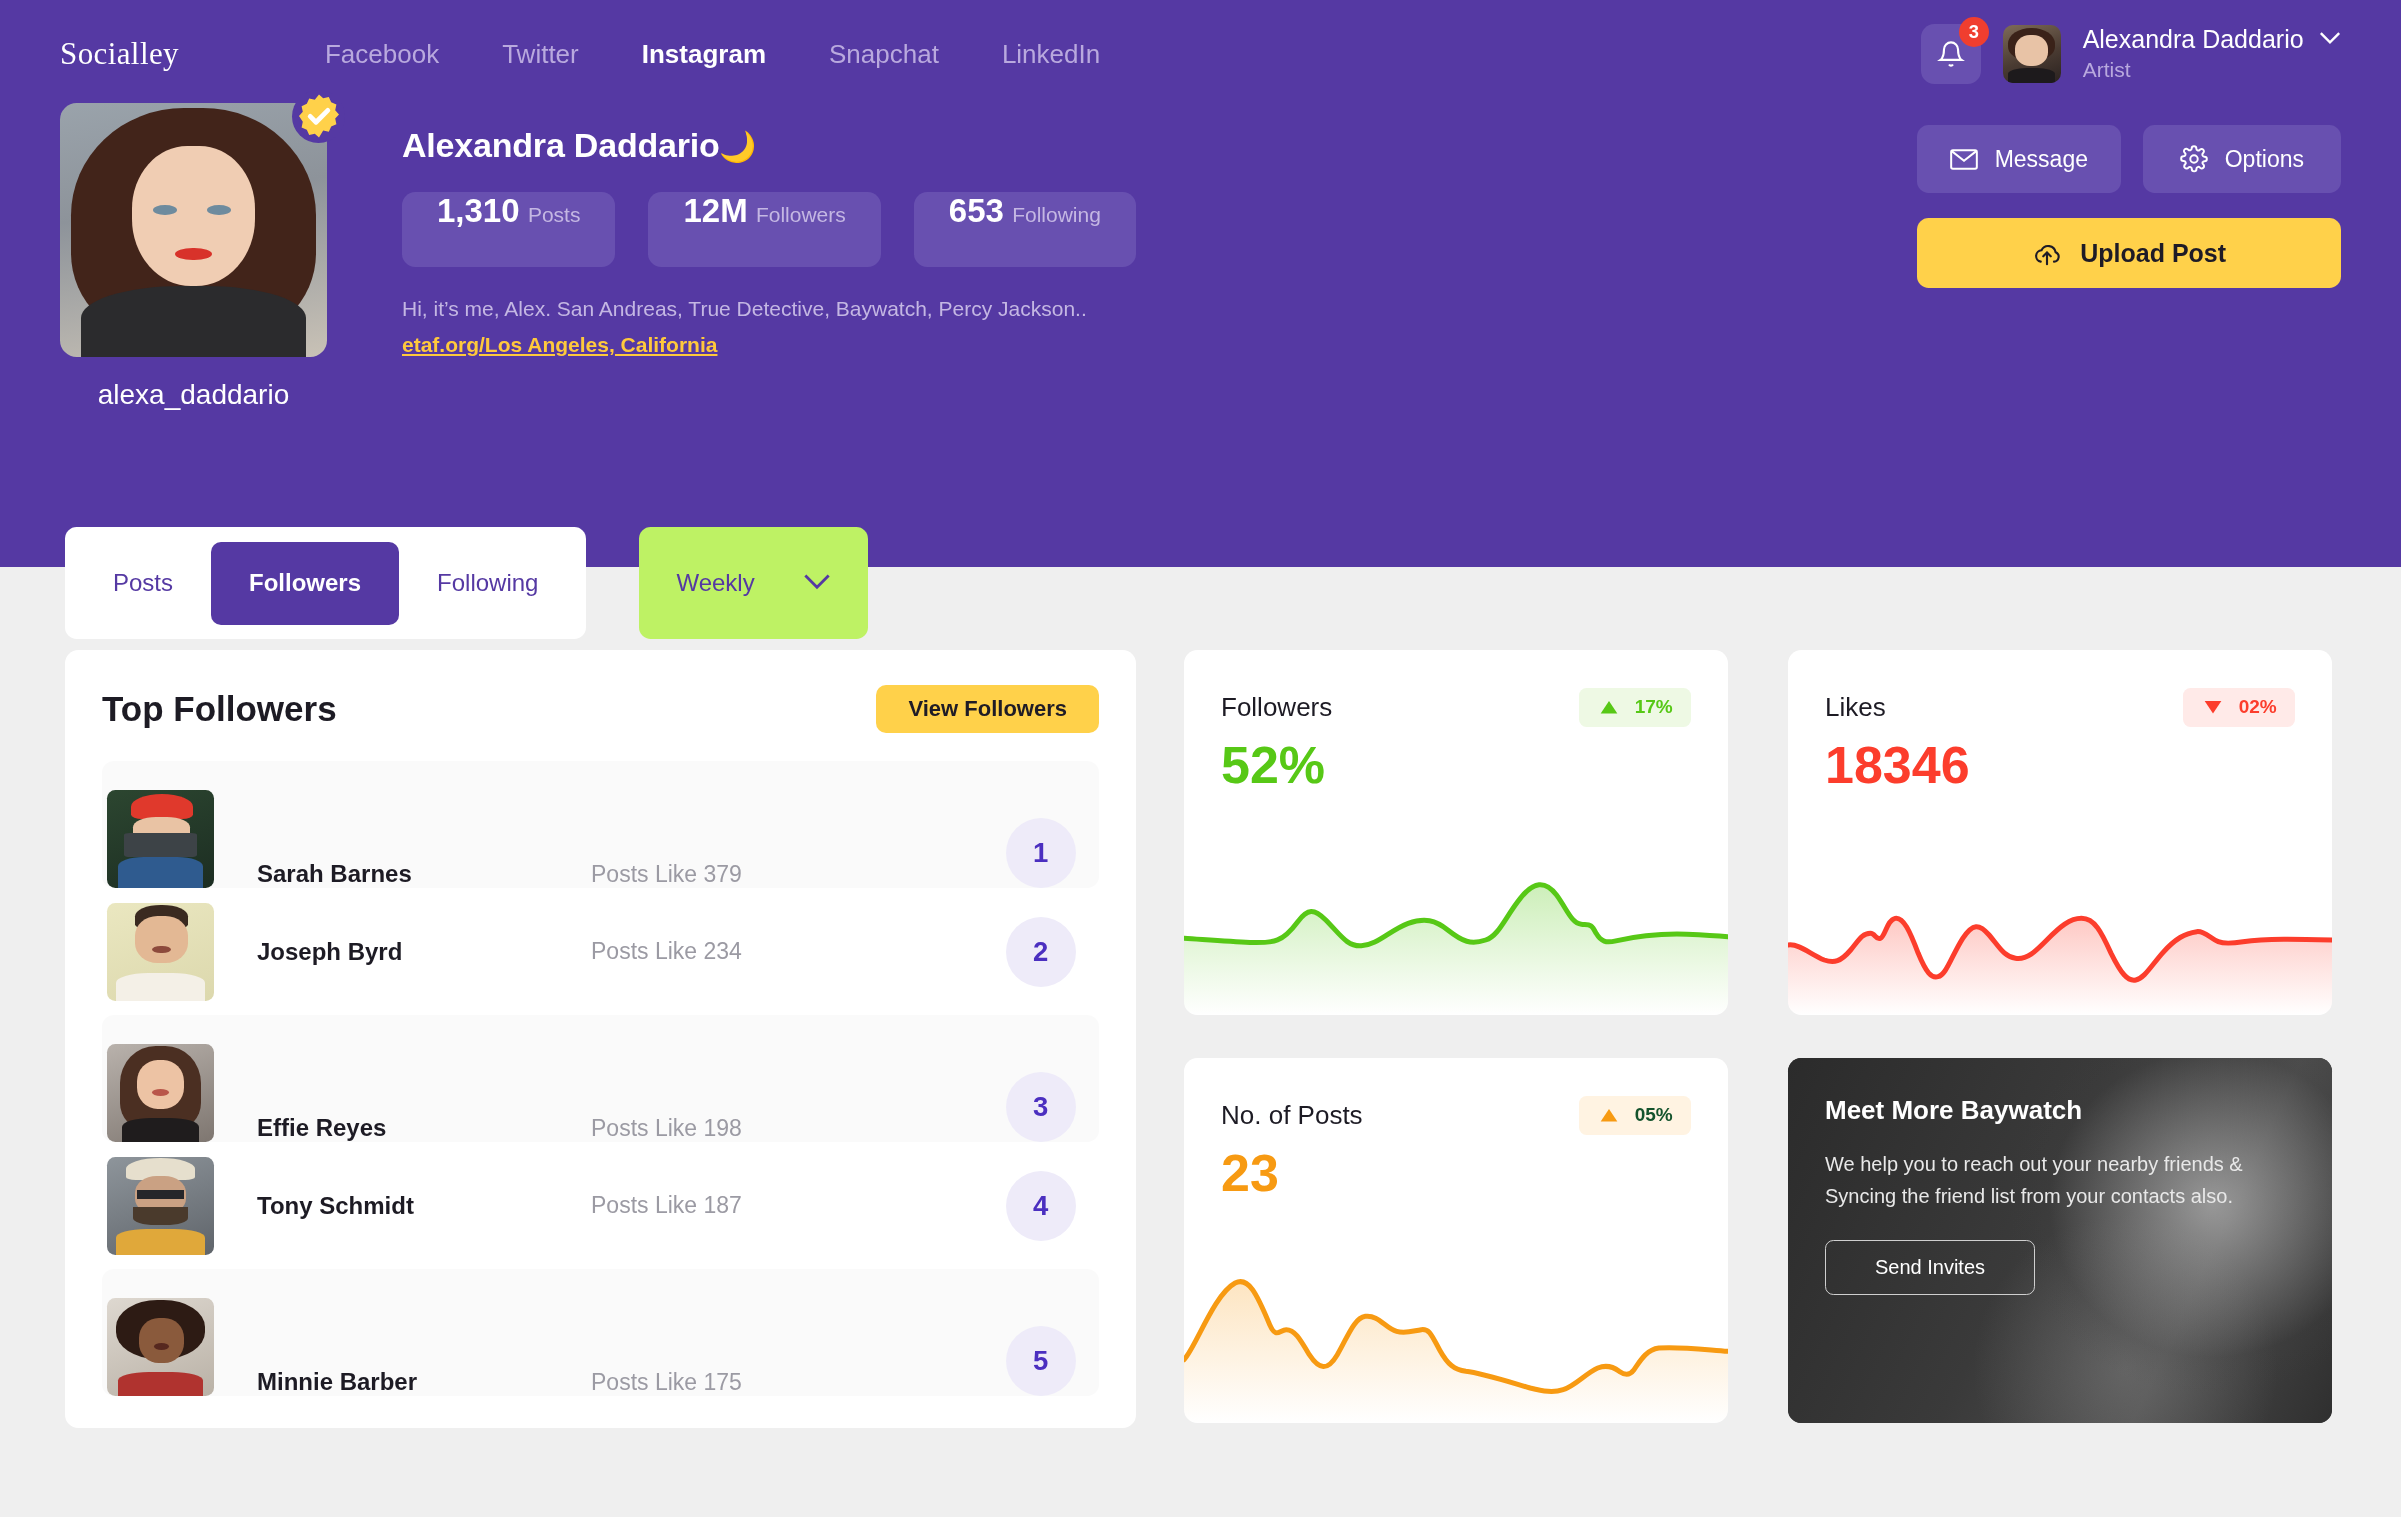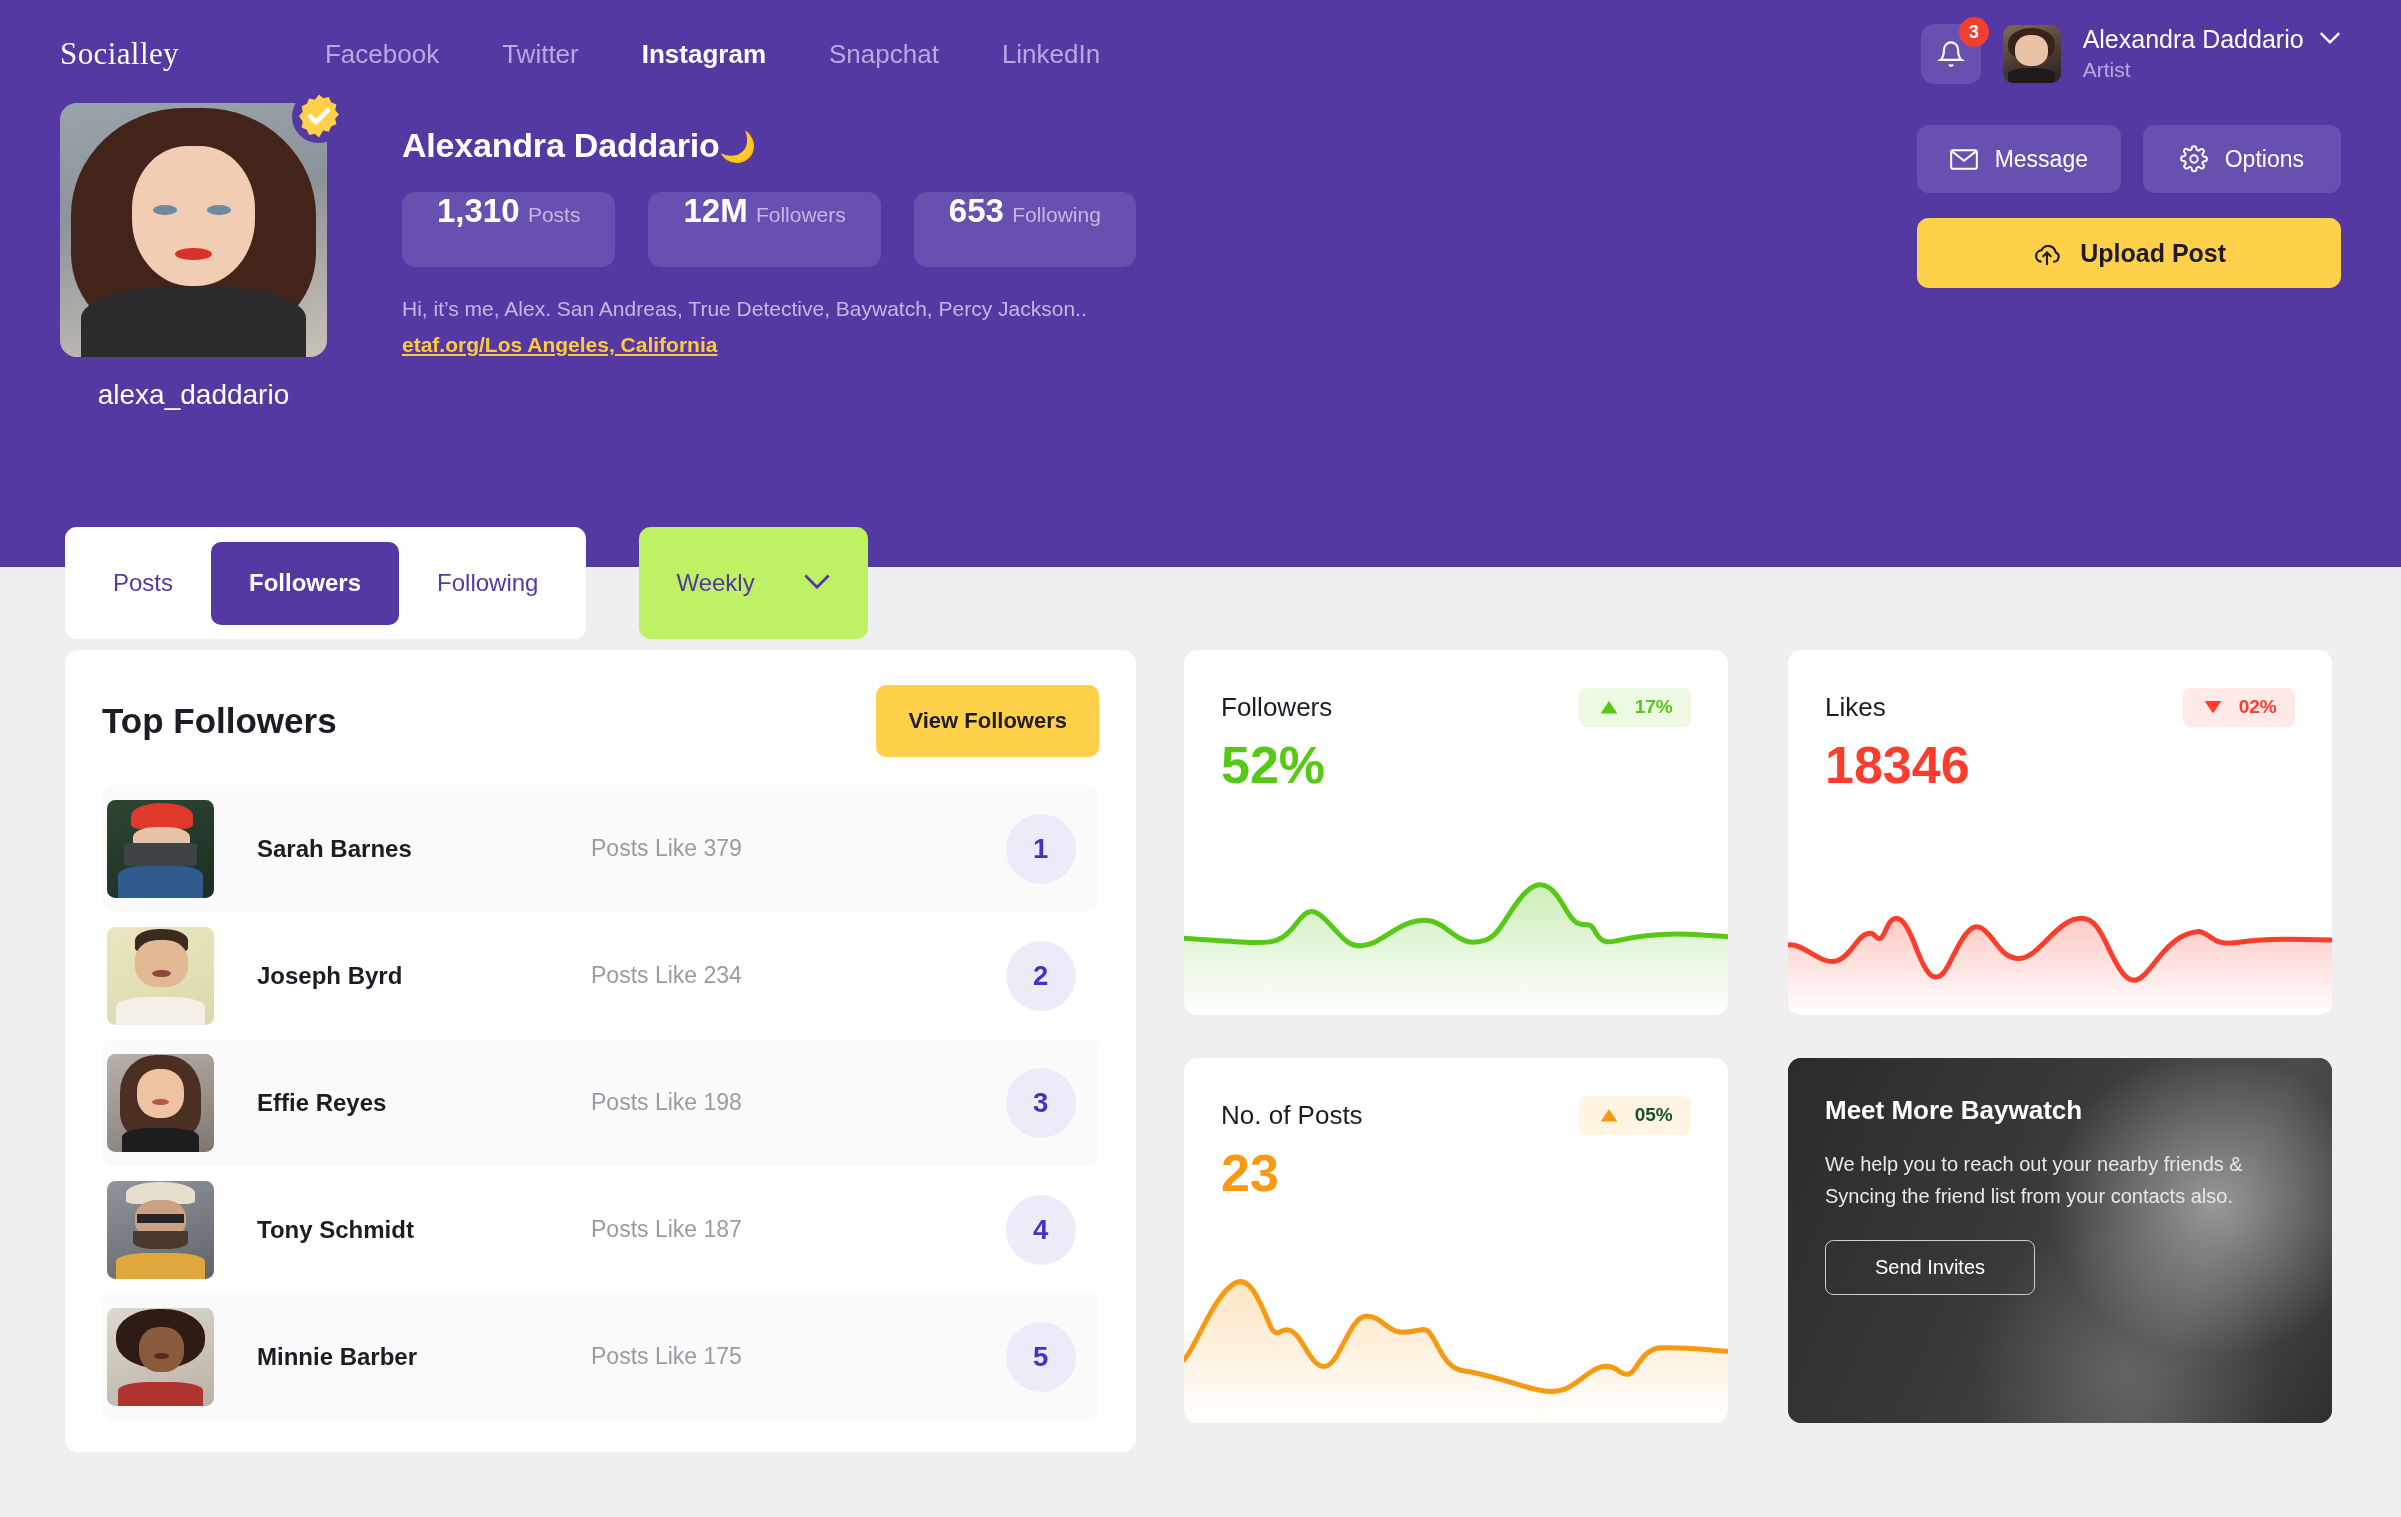--- a/index.html
+++ b/index.html
@@ -160,29 +160,29 @@
   }
   .card { background:#fff; border-radius: 13.3px; }
 
   .followers-card { width: 1071px; padding: 35px 37px 32px 37px; }
   .fc-head { display: flex; align-items: center; }
   .fc-title { font-size: 35px; font-weight: bold; color: #1d1b24; }
   .view-btn {
     margin-left: auto;
     background: #FFD14A; color: #1f1c26;
     font-size: 22px; font-weight: bold;
-    border-radius: 10px; padding: 0 32px; height: 72px;
+    border-radius: 10px; padding: 0 32px; height: 48px;
     display: flex; align-items: center; cursor: pointer;
   }
   .flist { margin-top: 28px; }
   .frow {
     display: flex; align-items: center;
     height: 127px; border-radius: 11.7px; padding: 0 5px;
   }
-  .frow.alt { background: #fafafa; }
+  .frow.alt { background: #fafafa; align-items: flex-end; }
   .fimg {
     width: 107px; height: 98px; border-radius: 8.3px; flex: none;
     overflow: hidden; position: relative;
   }
   .fname { font-size: 24px; font-weight: bold; color: #1d1b24; width: 334px; margin-left: 43px;}
   .fposts { font-size: 23px; color: #9b9aa3; flex: 1; }
   .frank {
     width: 70px; height: 70px; border-radius: 50%;
     background: #eeebf9; color: #4b2fc0;
     font-size: 27.5px; font-weight: bold;

